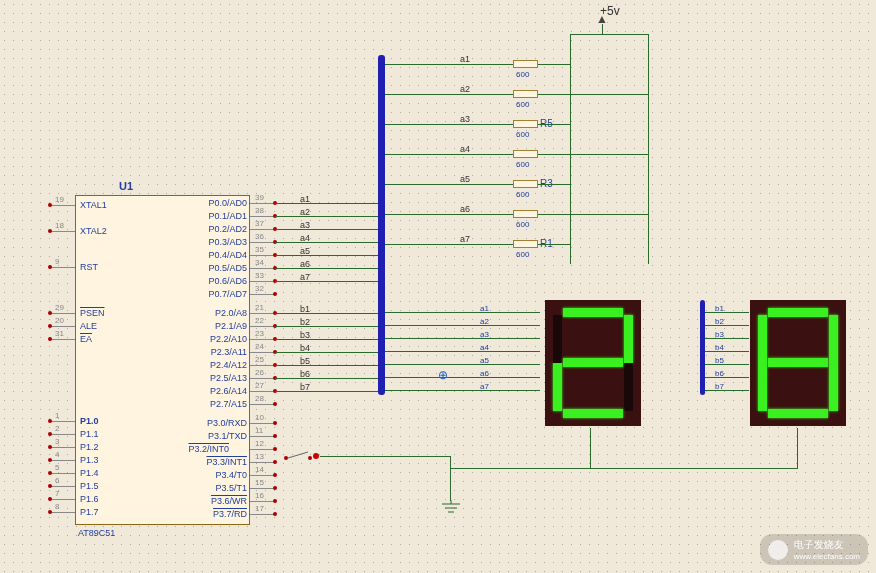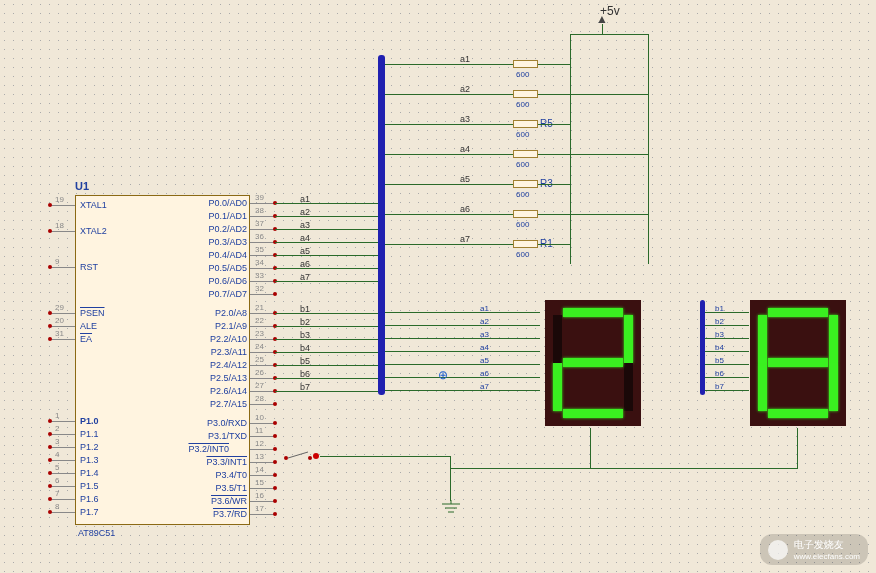--- a/index.html
+++ b/index.html
@@ -21,20 +21,21 @@
     .ic-body {
       position: absolute;
       background: #fff4e0;
       border: 1px solid #8b6914;
     }
     .ic-label {
       position: absolute;
       font-size: 11px;
       color: #2040a0;
       font-weight: bold;
+      margin-left: 44px;
     }
     .pin-label {
       position: absolute;
       font-size: 9px;
       color: #2040a0;
       white-space: nowrap;
     }
     .pin-num {
       position: absolute;
       font-size: 8px;

